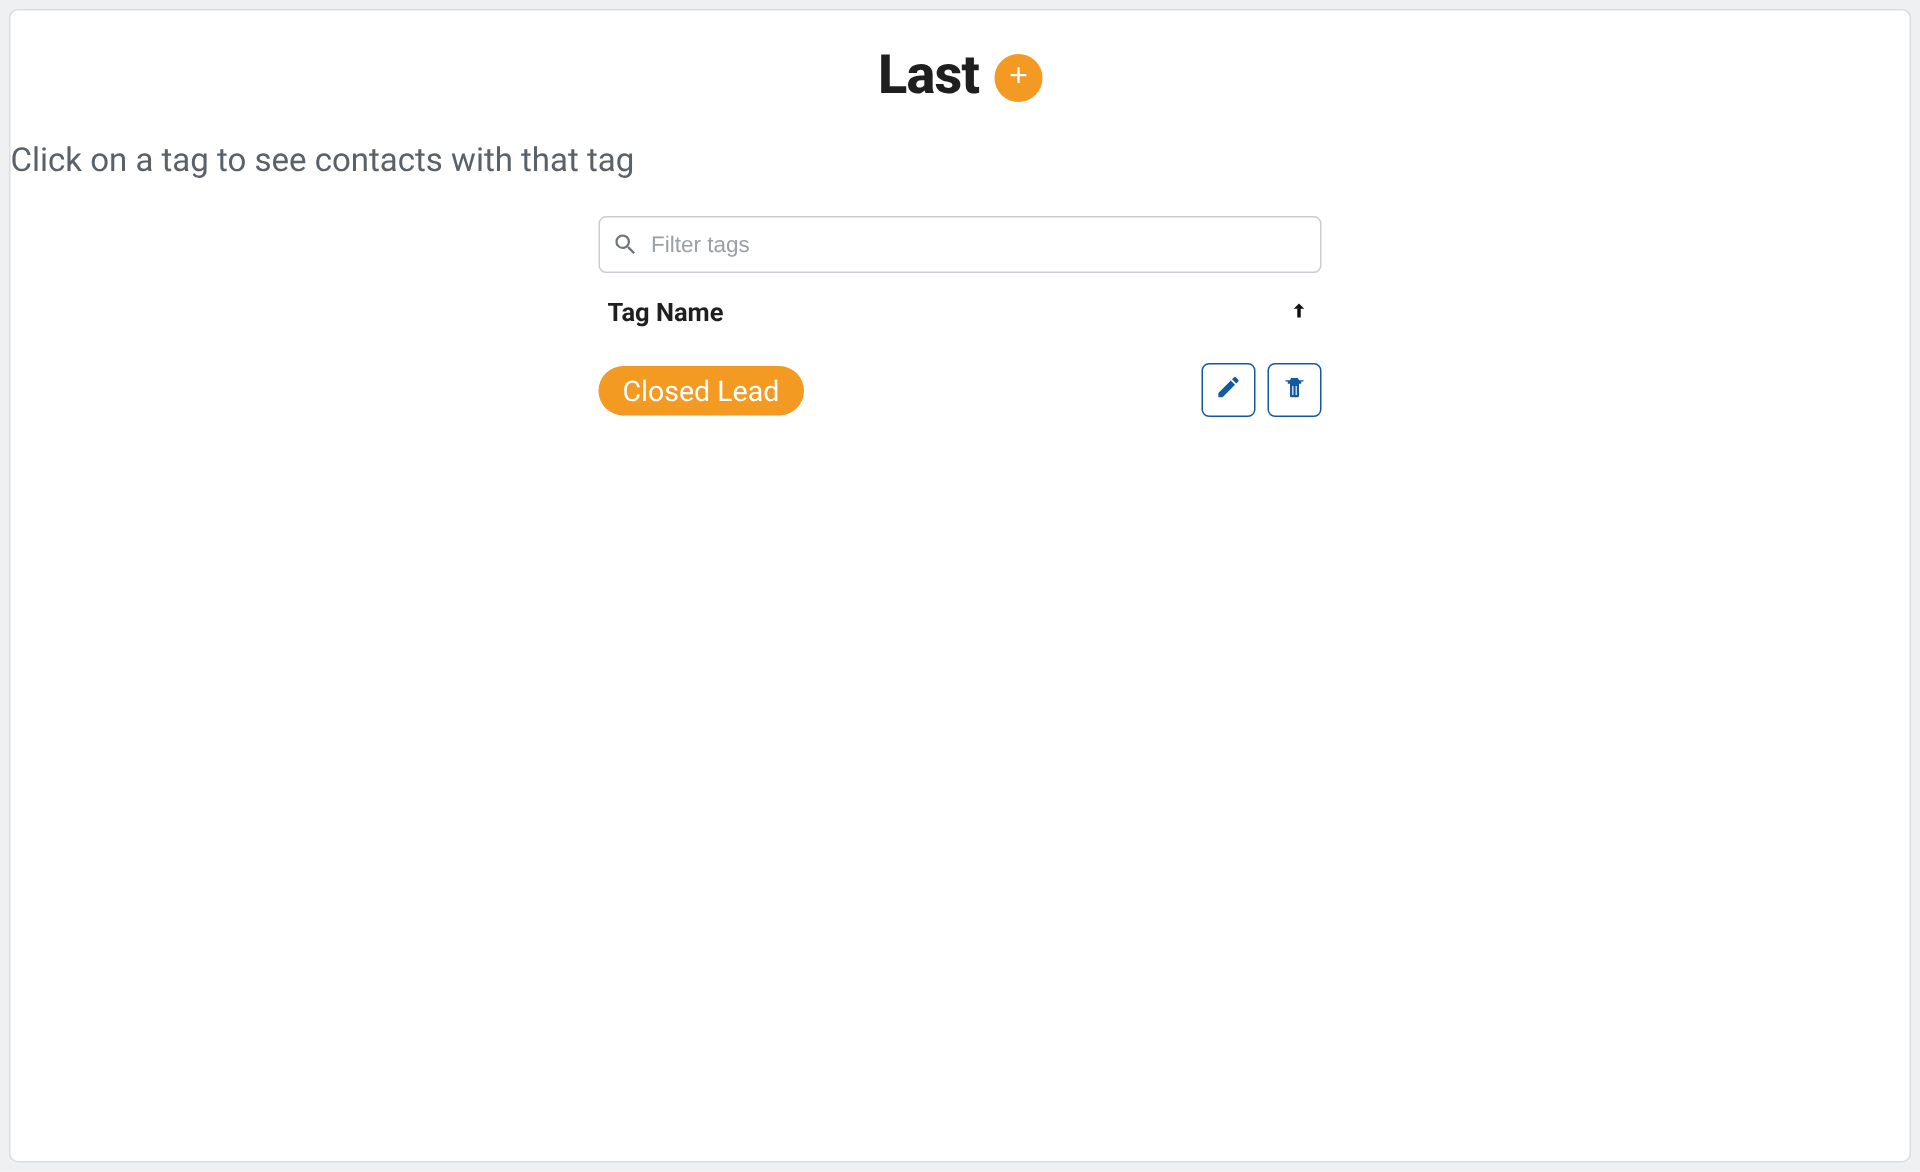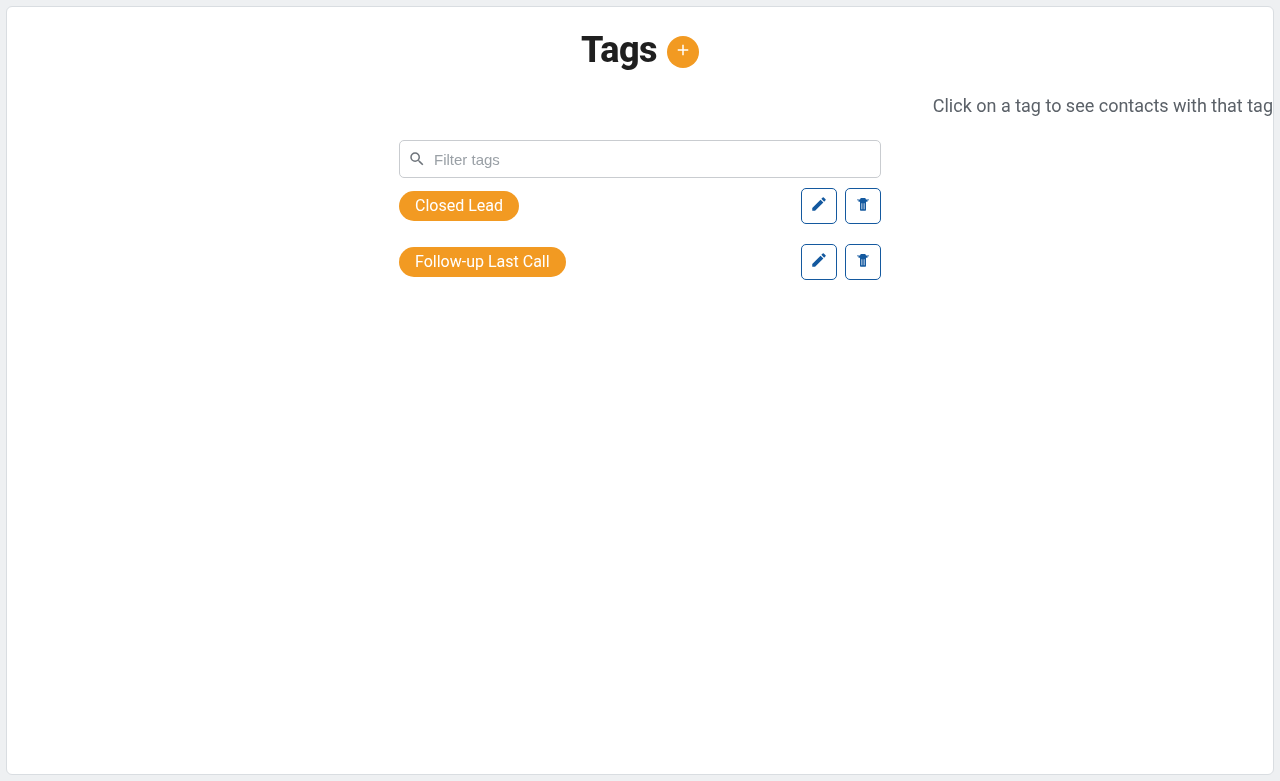--- a/index.html
+++ b/index.html
@@ -39,23 +39,23 @@
     background: #f29a22;
     display: flex;
     align-items: center;
     justify-content: center;
     cursor: pointer;
     position: relative;
     top: 2px;
   }
   .add-btn svg { fill: #ffffff; }
   .subtitle {
-    text-align: right;
+    text-align: left;
     color: #5b6168;
-    font-size: 18px;
+    font-size: 22px;
     margin-top: 24px;
   }
   .content {
     width: 482px;
     margin: 0 auto;
     margin-top: 24px;
   }
   .filter-wrap {
     position: relative;
     width: 100%;
@@ -93,21 +93,21 @@
   .rows { }
   .row {
     display: flex;
     justify-content: space-between;
     align-items: center;
     padding: 10px 0 10px 0;
   }
   .tag-pill {
     background: #f29a22;
     color: #ffffff;
-    font-size: 16px;
+    font-size: 19px;
     line-height: 1;
     padding: 7px 16px;
     border-radius: 999px;
     cursor: pointer;
     display: inline-block;
   }
   .actions { display: flex; gap: 8px; }
   .icon-btn {
     width: 36px;
     height: 36px;
@@ -121,21 +121,21 @@
   }
   .icon-btn svg { fill: #14599f; }
   .sort-btn { cursor: pointer; padding: 2px; }
 </style>
 </head>
 <body>
 
 <div class="page-card">
 
   <div class="header">
-    <h1 class="page-title">Tags</h1>
+    <h1 class="page-title">Last</h1>
     <div class="add-btn">
       <span>
         <svg width="18" height="18" viewBox="0 0 24 24">
             <path d="M19 13h-6v6h-2v-6H5v-2h6V5h2v6h6z"></path>
           </svg>
       </span>
     </div>
   </div>
 
   <div class="subtitle">Click on a tag to see contacts with that tag</div>
@@ -144,39 +144,34 @@
 
     <div class="filter-wrap">
       <span>
         <svg class="search-icon" width="18" height="18" viewBox="0 0 24 24">
             <path d="M15.5 14h-.79l-.28-.27A6.471 6.471 0 0016 9.5 6.5 6.5 0 109.5 16c1.61 0 3.09-.59 4.23-1.57l.27.28v.79l5 4.99L20.49 19l-4.99-5zm-6 0C7.01 14 5 11.99 5 9.5S7.01 5 9.5 5 14 7.01 14 9.5 11.99 14 9.5 14z"></path>
           </svg>
       </span>
       <input class="filter-input" type="text" placeholder="Filter tags" style="">
     </div>
 
+    <div class="col-header">
+      <div class="col-header-label">Tag Name</div>
+      <div class="sort-btn">
+        <span>
+          <svg class="sort-icon" width="14" height="18" viewBox="0 0 24 24">
+              <path d="M12 4l-6 6h4v10h4V10h4z"></path>
+            </svg>
+        </span>
+      </div>
+    </div>
 
     <div class="rows" id="rows">
         <div class="row">
           <span class="tag-pill">Closed Lead</span>
-          <div class="actions">
-            <div class="icon-btn">
-              <span><svg width="18" height="18" viewBox="0 0 24 24">
-                  <path d="M3 17.25V21h3.75L17.81 9.94l-3.75-3.75L3 17.25zM20.71 7.04a1 1 0 000-1.41l-2.34-2.34a1 1 0 00-1.41 0l-1.83 1.83 3.75 3.75 1.83-1.83z"></path>
-                </svg></span>
-            </div>
-            <div class="icon-btn">
-              <span><svg width="18" height="18" viewBox="0 0 24 24">
-                  <path d="M6 7h12v2H6zM8 9h8v11a1 1 0 01-1 1H9a1 1 0 01-1-1V9zm2 2v8h1v-8h-1zm3 0v8h1v-8h-1zM9 4h6l1 2h4v1H4V6h4l1-2z"></path>
-                </svg></span>
-            </div>
-          </div>
-        </div>
-        <div class="row">
-          <span class="tag-pill">Follow-up Last Call</span>
           <div class="actions">
             <div class="icon-btn">
               <span><svg width="18" height="18" viewBox="0 0 24 24">
                   <path d="M3 17.25V21h3.75L17.81 9.94l-3.75-3.75L3 17.25zM20.71 7.04a1 1 0 000-1.41l-2.34-2.34a1 1 0 00-1.41 0l-1.83 1.83 3.75 3.75 1.83-1.83z"></path>
                 </svg></span>
             </div>
             <div class="icon-btn">
               <span><svg width="18" height="18" viewBox="0 0 24 24">
                   <path d="M6 7h12v2H6zM8 9h8v11a1 1 0 01-1 1H9a1 1 0 01-1-1V9zm2 2v8h1v-8h-1zm3 0v8h1v-8h-1zM9 4h6l1 2h4v1H4V6h4l1-2z"></path>
                 </svg></span>

